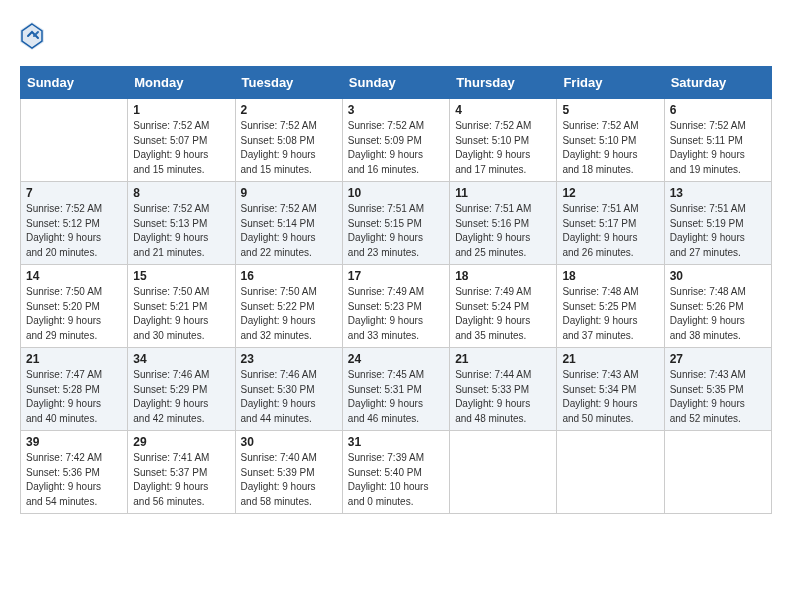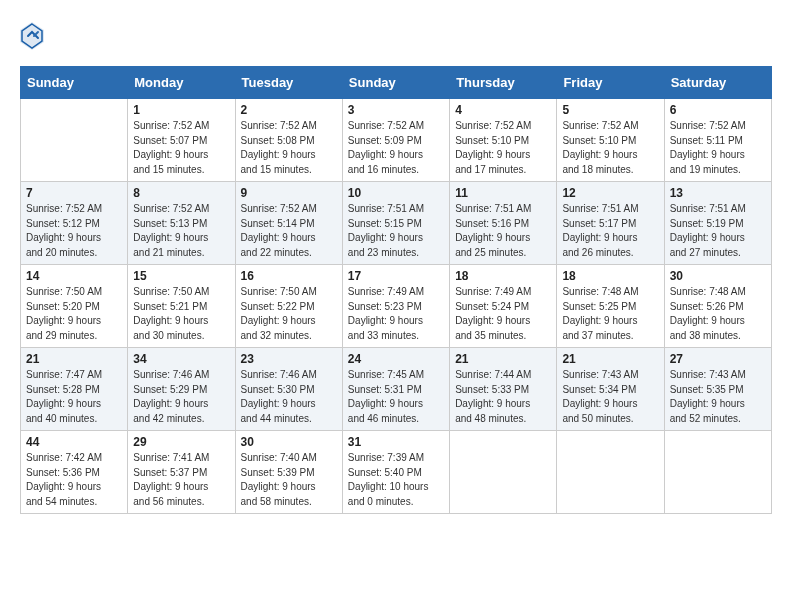--- a/index.html
+++ b/index.html
@@ -233,21 +233,21 @@
           <span class="day-number">21</span>
           <div class="day-info">Sunrise: 7:43 AM<br>Sunset: 5:34 PM<br>Daylight: 9 hours<br>and 50 minutes.</div>
         </td>
         <td>
           <span class="day-number">27</span>
           <div class="day-info">Sunrise: 7:43 AM<br>Sunset: 5:35 PM<br>Daylight: 9 hours<br>and 52 minutes.</div>
         </td>
       </tr>
       <tr>
         <td>
-          <span class="day-number">44</span>
+          <span class="day-number">39</span>
           <div class="day-info">Sunrise: 7:42 AM<br>Sunset: 5:36 PM<br>Daylight: 9 hours<br>and 54 minutes.</div>
         </td>
         <td>
           <span class="day-number">29</span>
           <div class="day-info">Sunrise: 7:41 AM<br>Sunset: 5:37 PM<br>Daylight: 9 hours<br>and 56 minutes.</div>
         </td>
         <td>
           <span class="day-number">30</span>
           <div class="day-info">Sunrise: 7:40 AM<br>Sunset: 5:39 PM<br>Daylight: 9 hours<br>and 58 minutes.</div>
         </td>

